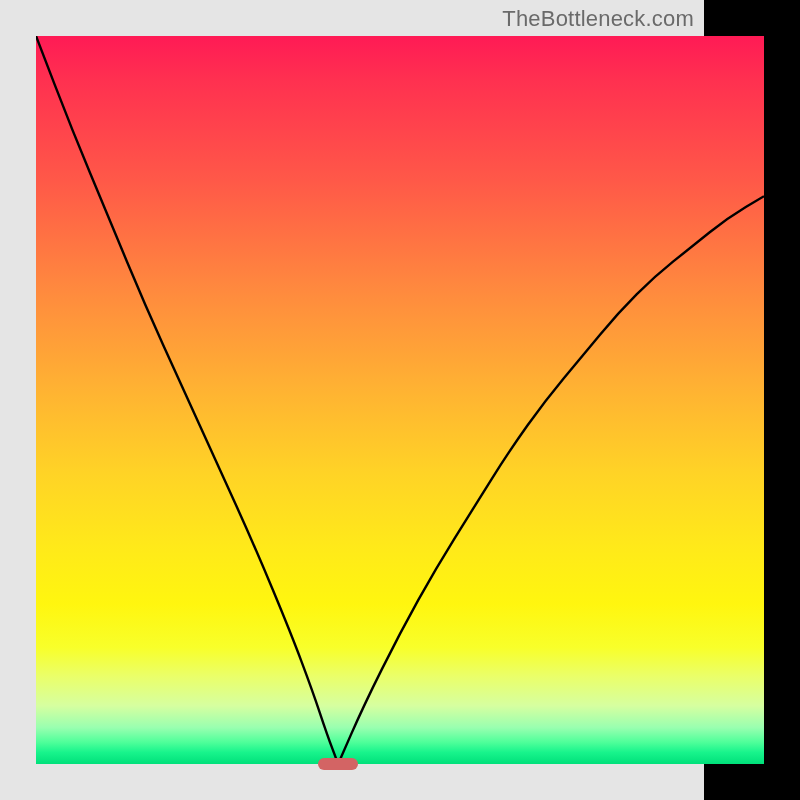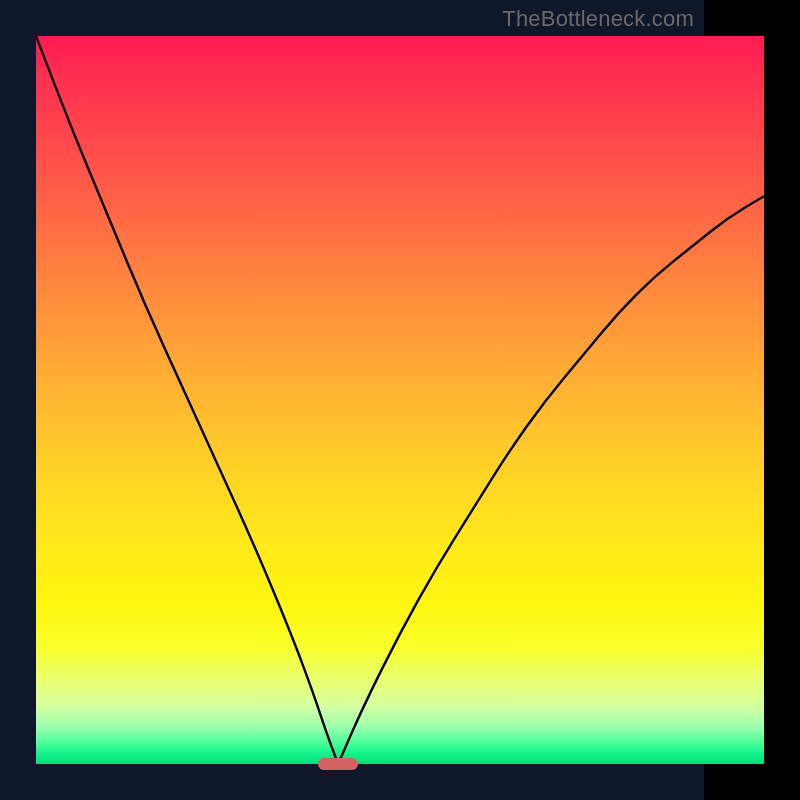--- a/index.html
+++ b/index.html
@@ -10,21 +10,21 @@
     background: #000;
     overflow: hidden;
     font-family: Arial, Helvetica, sans-serif;
   }
   .frame {
     position: absolute;
     top: 0;
     left: 0;
     width: 704px;
     height: 800px;
-    background: #0f172a;
+    background: #e5e5e5;
   }
   .plot {
     position: absolute;
     top: 36px;
     left: 36px;
     width: 728px;
     height: 728px;
     
     background: linear-gradient(
       to bottom,

